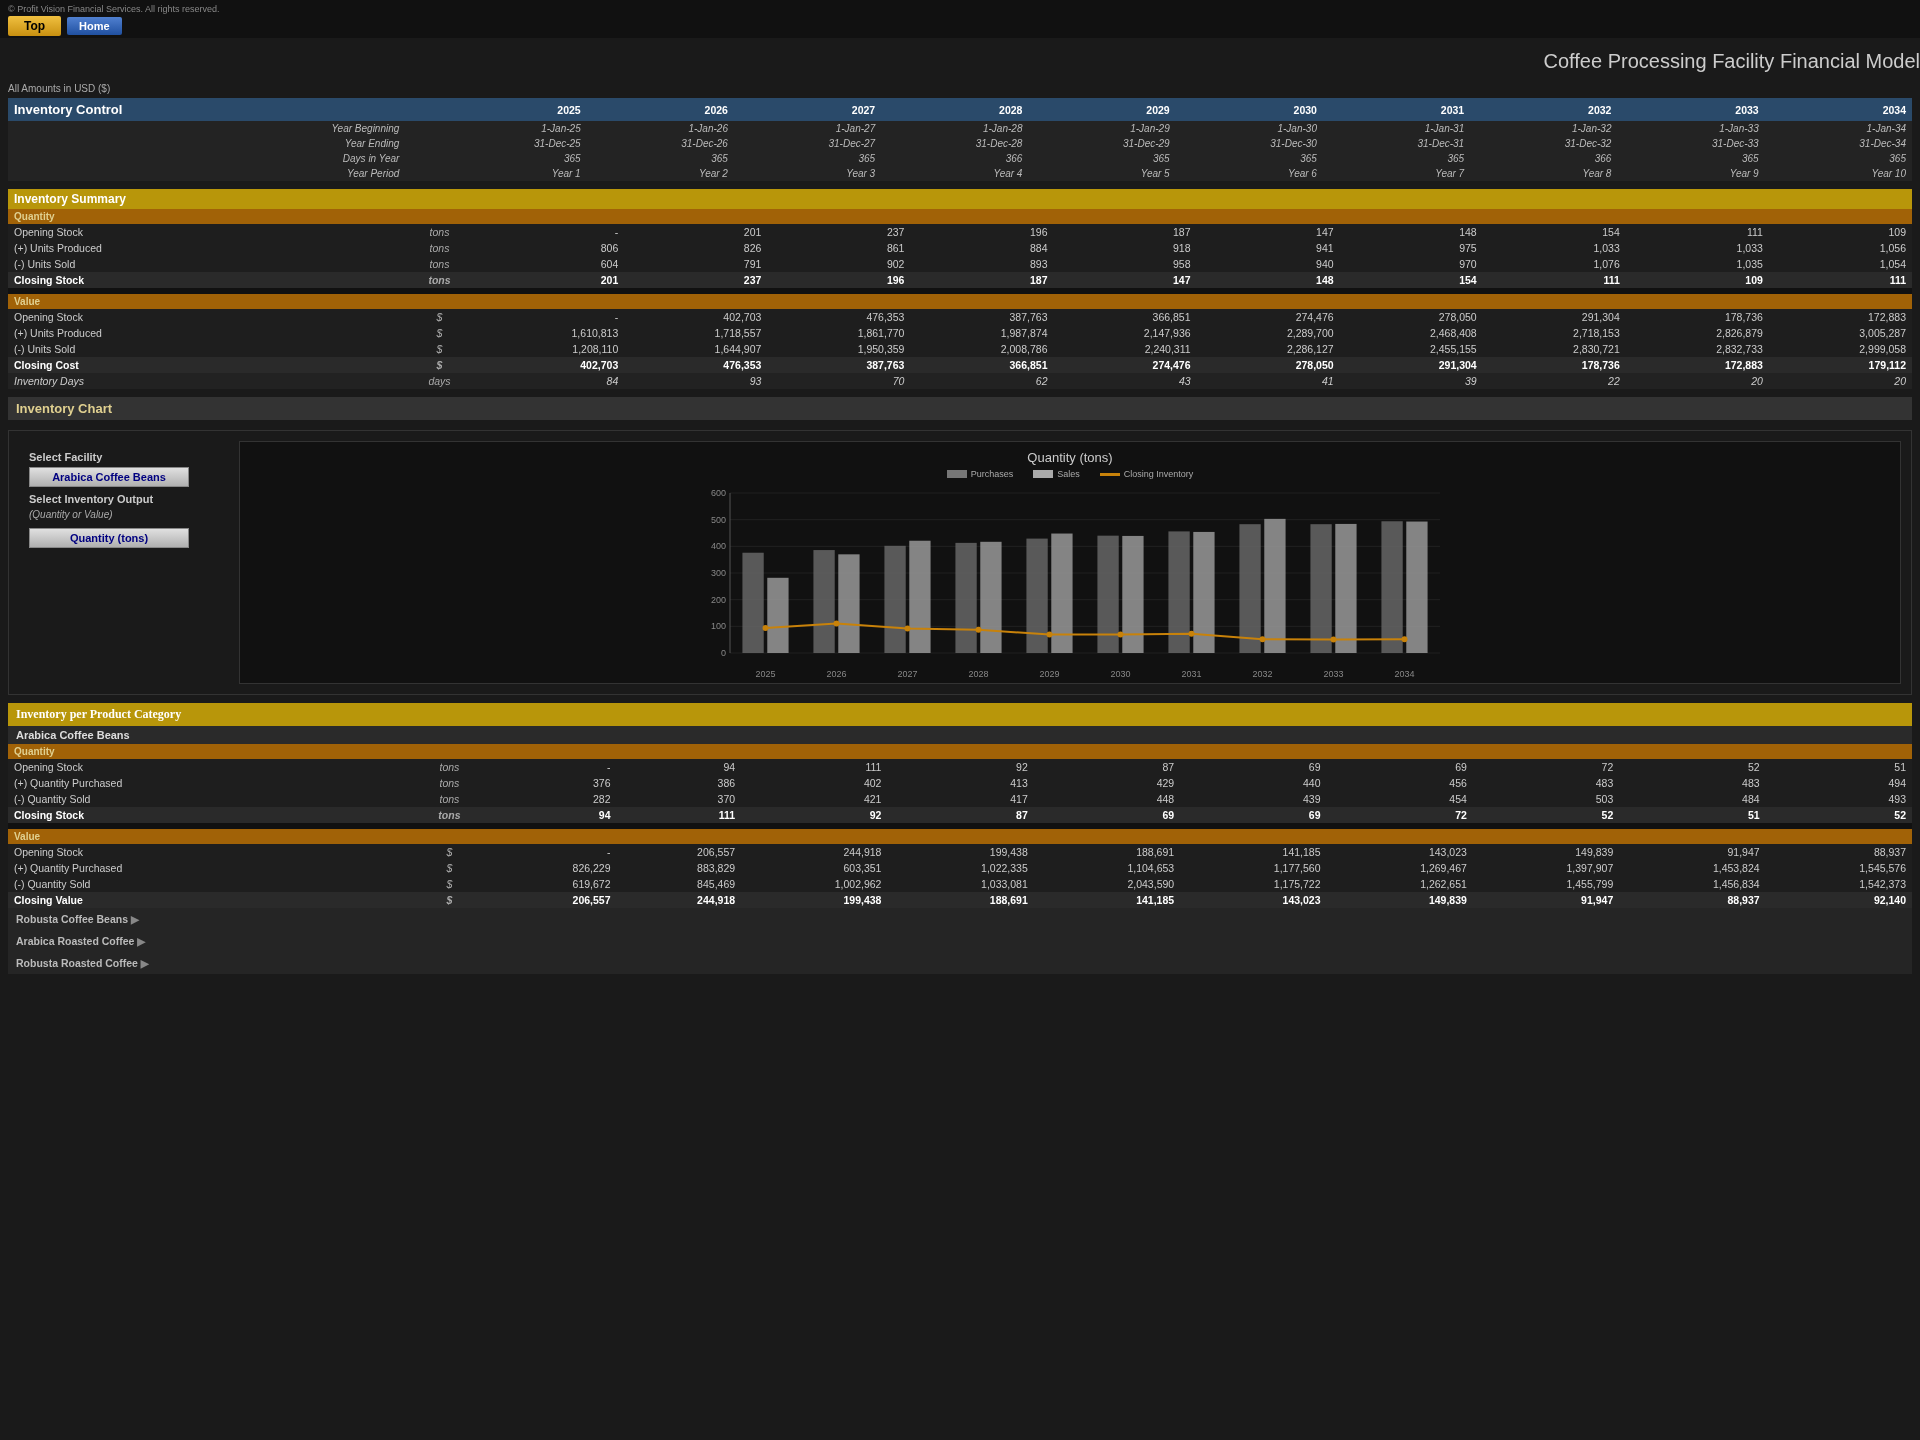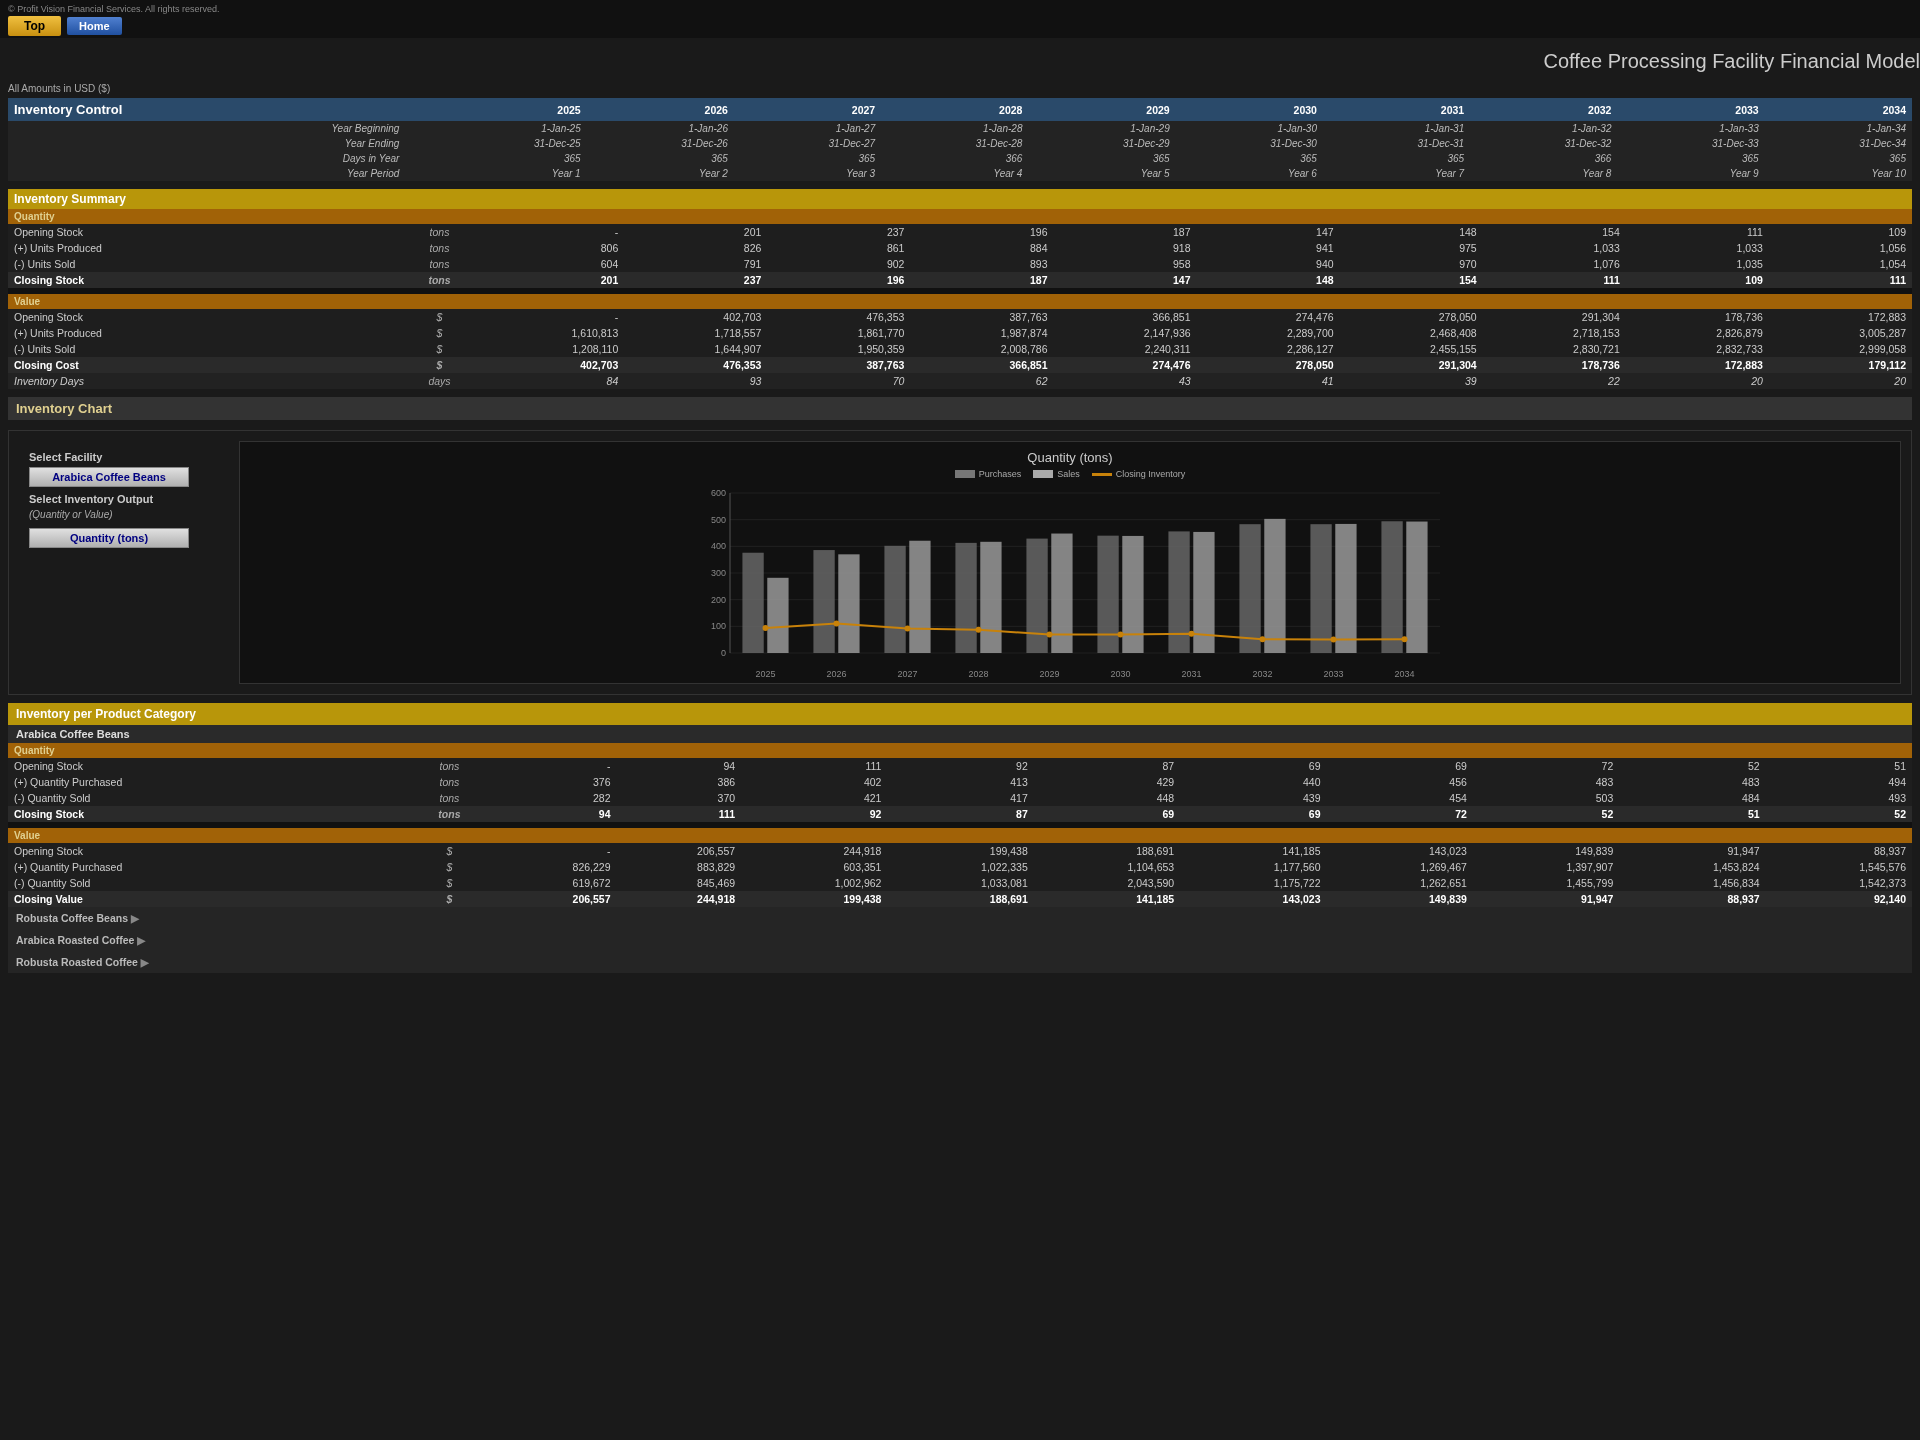--- a/index.html
+++ b/index.html
@@ -182,21 +182,21 @@
     .chart-title {
       text-align: center;
       color: #ccc;
       font-size: 13px;
       padding: 8px 0 4px 0;
     }
 
     .chart-legend {
       display: flex;
       justify-content: center;
-      gap: 12px;
+      gap: 20px;
       font-size: 9px;
       color: #aaa;
       margin-bottom: 4px;
     }
     .legend-item {
       display: flex;
       align-items: center;
       gap: 4px;
     }
     .legend-box {
@@ -214,20 +214,21 @@
       display: block;
     }
 
     
     .cat-section-header td {
       background: #b8960a;
       color: #fff;
       font-weight: bold;
       font-size: 12px;
       padding: 4px 8px;
+      font-family: Liberation Serif, serif;
     }
 
     .cat-name-row td {
       background: #2a2a2a;
       color: #ddd;
       font-weight: bold;
       font-size: 11px;
       padding: 3px 8px;
     }
 

